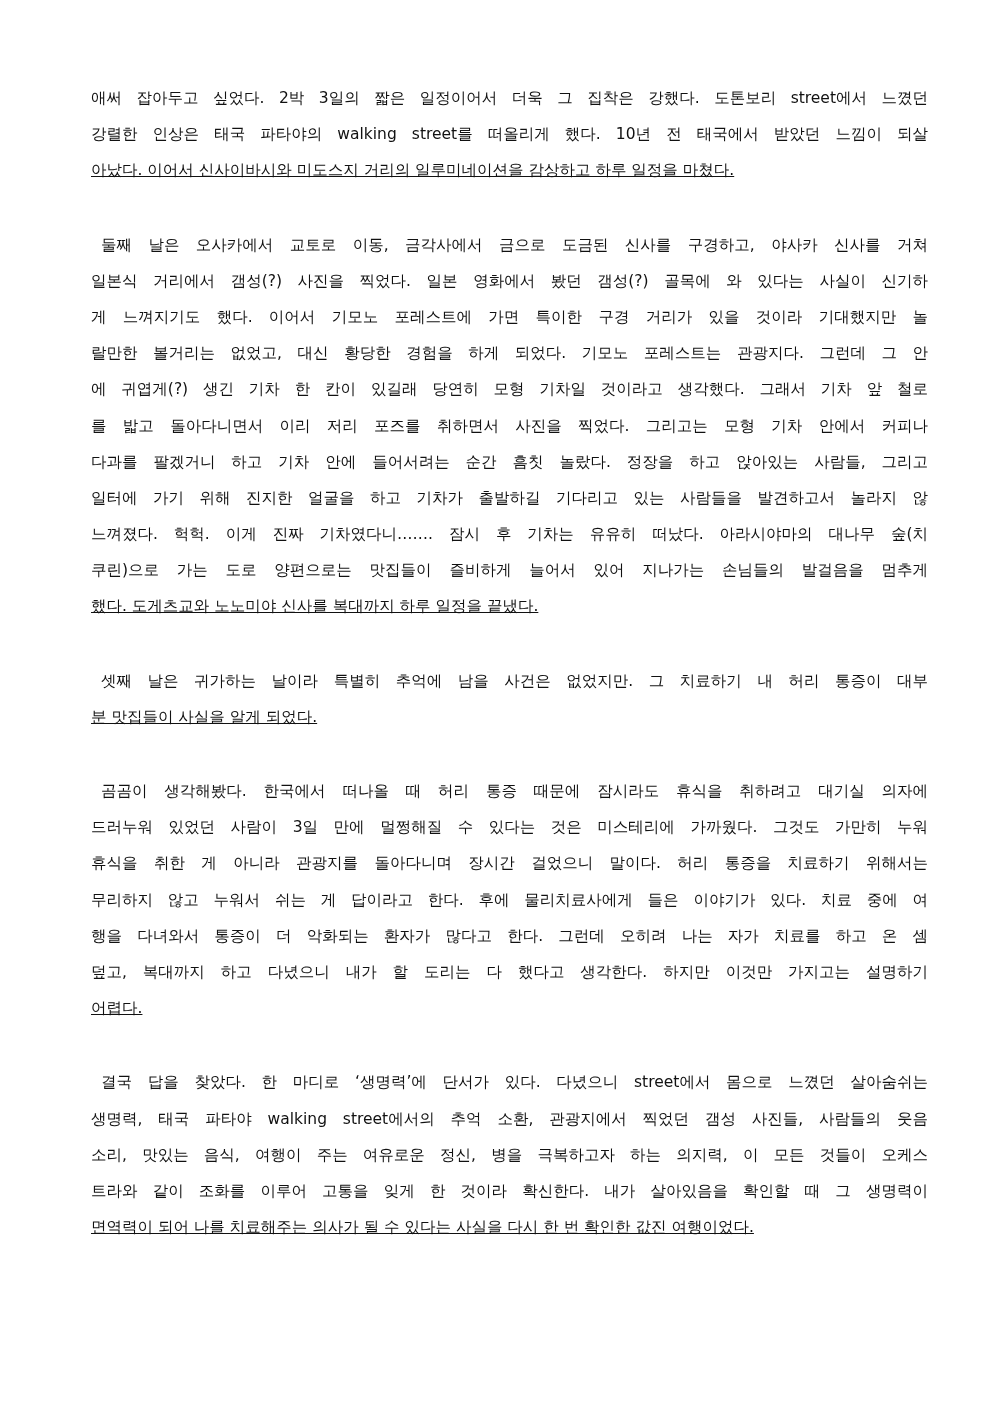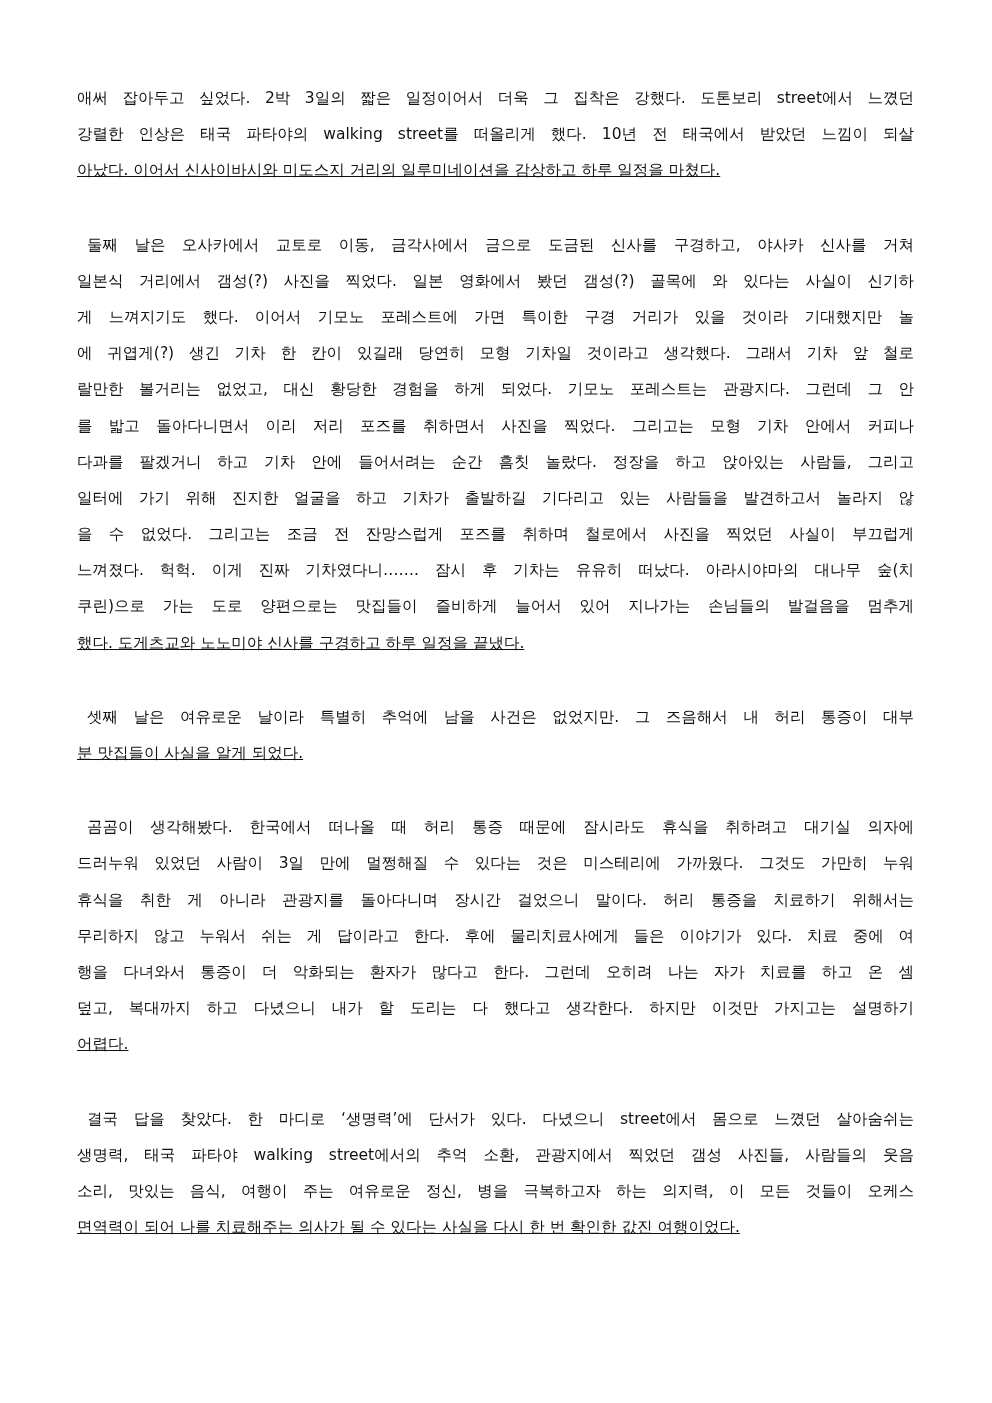--- a/index.html
+++ b/index.html
@@ -1,18 +1,18 @@
 <!DOCTYPE html>
 <html><head>
 <meta charset="utf-8">
 <style>
   html, body { margin: 0; padding: 0; background: #ffffff; }
   body { width: 992px; height: 1403px; position: relative; overflow: hidden; }
   .page {
-    position: absolute; left: 77px; top: 80px; width: 837px;
+    position: absolute; left: 91px; top: 80px; width: 837px;
     font-family: "DejaVu Sans", "Liberation Sans", sans-serif;
     font-size: 15.5px; color: #111111;
   }
   .para { margin: 0 0 38px 0; }
   .line {
     display: block; height: 36.2px; line-height: 36.2px;
     text-align: justify; text-align-last: justify;
     white-space: nowrap; overflow: visible;
   }
   .line.last { text-align-last: left; text-decoration: underline; }
@@ -26,46 +26,46 @@
   <div class="para">
     <span class="line">애써 잡아두고 싶었다. 2박 3일의 짧은 일정이어서 더욱 그 집착은 강했다. 도톤보리 street에서 느꼈던</span>
     <span class="line">강렬한 인상은 태국 파타야의 walking street를 떠올리게 했다. 10년 전 태국에서 받았던 느낌이 되살</span>
     <span class="line last">아났다. 이어서 신사이바시와 미도스지 거리의 일루미네이션을 감상하고 하루 일정을 마쳤다.</span>
   </div>
 
   <div class="para">
     <span class="line indent">둘째 날은 오사카에서 교토로 이동, 금각사에서 금으로 도금된 신사를 구경하고, 야사카 신사를 거쳐</span>
     <span class="line">일본식 거리에서 갬성(?) 사진을 찍었다. 일본 영화에서 봤던 갬성(?) 골목에 와 있다는 사실이 신기하</span>
     <span class="line">게 느껴지기도 했다. 이어서 기모노 포레스트에 가면 특이한 구경 거리가 있을 것이라 기대했지만 놀</span>
+    <span class="line">랄만한 볼거리는 없었고, 대신 황당한 경험을 하게 되었다. 기모노 포레스트는 관광지다. 그런데 그 안</span>
     <span class="line">에 귀엽게(?) 생긴 기차 한 칸이 있길래 당연히 모형 기차일 것이라고 생각했다. 그래서 기차 앞 철로</span>
-    <span class="line">랄만한 볼거리는 없었고, 대신 황당한 경험을 하게 되었다. 기모노 포레스트는 관광지다. 그런데 그 안</span>
     <span class="line">를 밟고 돌아다니면서 이리 저리 포즈를 취하면서 사진을 찍었다. 그리고는 모형 기차 안에서 커피나</span>
     <span class="line">다과를 팔겠거니 하고 기차 안에 들어서려는 순간 흠칫 놀랐다. 정장을 하고 앉아있는 사람들, 그리고</span>
     <span class="line">일터에 가기 위해 진지한 얼굴을 하고 기차가 출발하길 기다리고 있는 사람들을 발견하고서 놀라지 않</span>
-    <span class="line">을 수 없었다. 그리고는 조금 전 잔망스럽게 포즈를 취하며 철로에서 사진을 찍었던 사실이 부끄럽게</span>
     <span class="line">느껴졌다. 헉헉. 이게 진짜 기차였다니……. 잠시 후 기차는 유유히 떠났다. 아라시야마의 대나무 숲(치</span>
     <span class="line">쿠린)으로 가는 도로 양편으로는 맛집들이 즐비하게 늘어서 있어 지나가는 손님들의 발걸음을 멈추게</span>
-    <span class="line last">했다. 도게츠교와 노노미야 신사를 구경하고 하루 일정을 끝냈다.</span>
+    <span class="line last">했다. 도게츠교와 노노미야 신사를 복대까지 하루 일정을 끝냈다.</span>
   </div>
 
   <div class="para">
-    <span class="line indent">셋째 날은 여유로운 날이라 특별히 추억에 남을 사건은 없었지만. 그 즈음해서 내 허리 통증이 대부</span>
+    <span class="line indent">셋째 날은 귀가하는 날이라 특별히 추억에 남을 사건은 없었지만. 그 치료하기 내 허리 통증이 대부</span>
     <span class="line last">분 맛집들이 사실을 알게 되었다.</span>
   </div>
 
   <div class="para">
     <span class="line indent">곰곰이 생각해봤다. 한국에서 떠나올 때 허리 통증 때문에 잠시라도 휴식을 취하려고 대기실 의자에</span>
     <span class="line">드러누워 있었던 사람이 3일 만에 멀쩡해질 수 있다는 것은 미스테리에 가까웠다. 그것도 가만히 누워</span>
     <span class="line">휴식을 취한 게 아니라 관광지를 돌아다니며 장시간 걸었으니 말이다. 허리 통증을 치료하기 위해서는</span>
     <span class="line">무리하지 않고 누워서 쉬는 게 답이라고 한다. 후에 물리치료사에게 들은 이야기가 있다. 치료 중에 여</span>
     <span class="line">행을 다녀와서 통증이 더 악화되는 환자가 많다고 한다. 그런데 오히려 나는 자가 치료를 하고 온 셈</span>
     <span class="line">덮고, 복대까지 하고 다녔으니 내가 할 도리는 다 했다고 생각한다. 하지만 이것만 가지고는 설명하기</span>
     <span class="line last">어렵다.</span>
   </div>
 
   <div class="para">
     <span class="line indent">결국 답을 찾았다. 한 마디로 ‘생명력’에 단서가 있다. 다녔으니 street에서 몸으로 느꼈던 살아숨쉬는</span>
     <span class="line">생명력, 태국 파타야 walking street에서의 추억 소환, 관광지에서 찍었던 갬성 사진들, 사람들의 웃음</span>
     <span class="line">소리, 맛있는 음식, 여행이 주는 여유로운 정신, 병을 극복하고자 하는 의지력, 이 모든 것들이 오케스</span>
+    <span class="line">트라와 같이 조화를 이루어 고통을 잊게 한 것이라 확신한다. 내가 살아있음을 확인할 때 그 생명력이</span>
     <span class="line last">면역력이 되어 나를 치료해주는 의사가 될 수 있다는 사실을 다시 한 번 확인한 값진 여행이었다.</span>
   </div>
 
 </div>
 
 </body></html>

